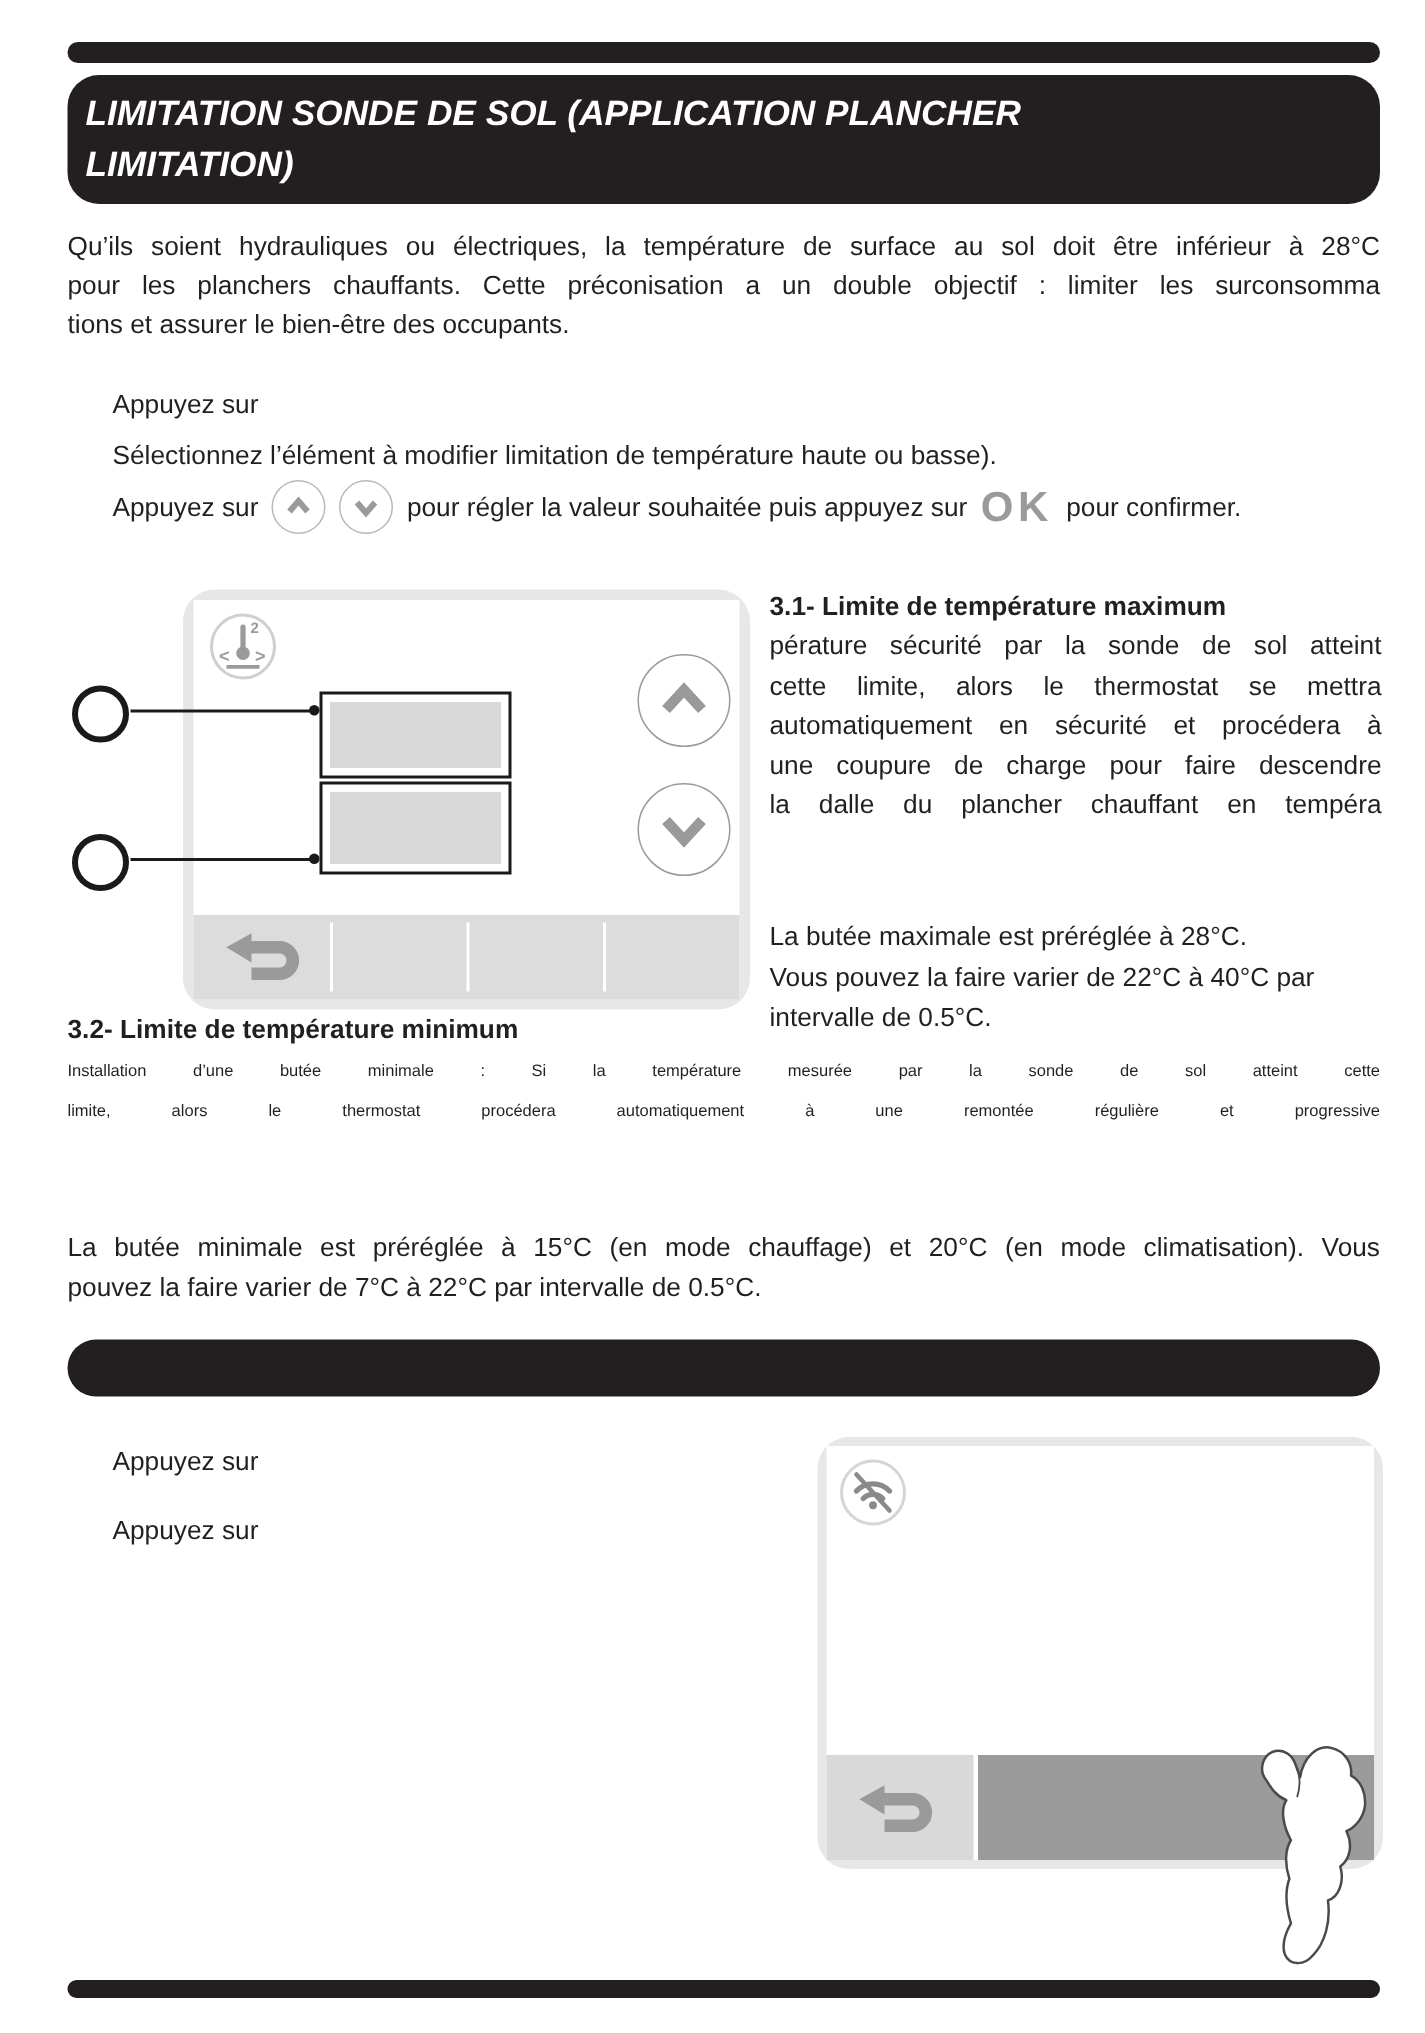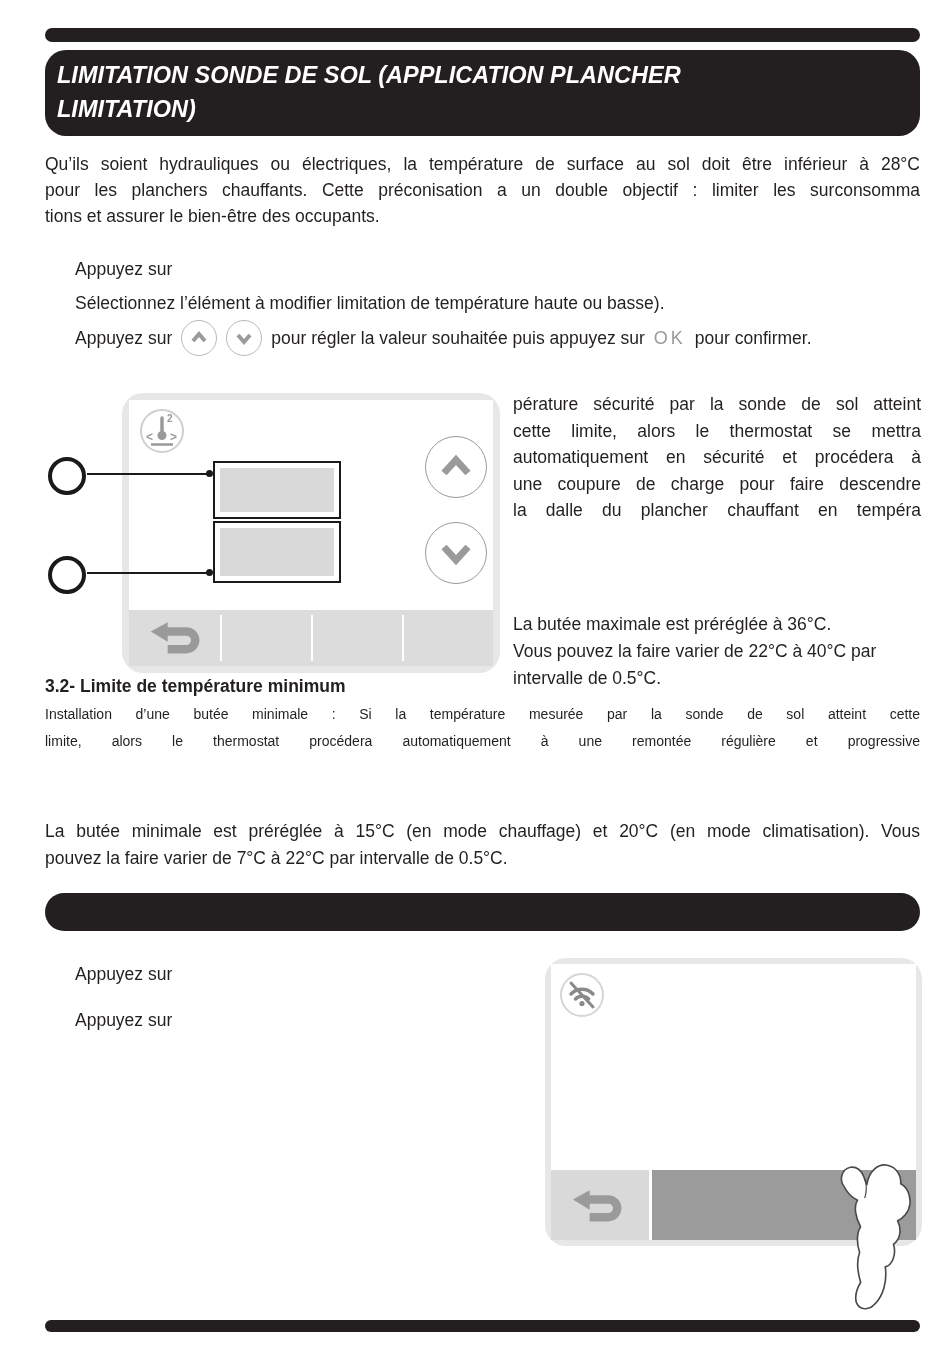--- a/index.html
+++ b/index.html
@@ -15,21 +15,21 @@
   .title-bar{left:45px;top:50px;width:875px;height:86px;background:#231f20;color:#fff;
     font-style:italic;font-weight:bold;font-size:23.5px;line-height:34px;box-sizing:border-box;
     padding:8px 12px;}
 
   
   .intro{left:45px;top:151px;width:875px;}
   .steps{left:75px;top:256px;width:845px;}
   .step-row{display:flex;align-items:center;gap:9px;height:40px;}
   .circle-sm{width:34px;height:34px;border:1.5px solid #b9b9b9;border-radius:50%;
     display:flex;align-items:center;justify-content:center;flex:0 0 auto;background:#fff;}
-  .ok{font-size:18px;color:#9a9a9a;font-weight:400;letter-spacing:3px;line-height:1;}
+  .ok{font-size:28px;color:#9a9a9a;font-weight:700;letter-spacing:3px;line-height:1;}
 
   
   .fig1{left:122px;top:393px;width:378px;height:280px;background:#e7e7e7;padding:7px;box-sizing:border-box;}
   .screen{position:relative;width:100%;height:100%;background:#fff;}
   .valbox{position:absolute;left:84px;width:128px;border:2px solid #1a1a1a;background:#fff;
     box-sizing:border-box;padding:5px;}
   .valbox .fill{width:100%;height:100%;background:#d9d9d9;}
   .btn-circle{position:absolute;width:62px;height:62px;border:1.6px solid #9a9a9a;border-radius:50%;
     background:#fff;display:flex;align-items:center;justify-content:center;box-sizing:border-box;}
   .navbar1{position:absolute;left:0;right:0;bottom:0;height:56px;background:#dcdcdc;}
@@ -38,21 +38,21 @@
   
   .callout{position:absolute;width:30px;height:30px;border:4.5px solid #1a1a1a;border-radius:50%;background:#fff;}
   .cline{position:absolute;height:1.6px;background:#1a1a1a;}
   .cdot{position:absolute;width:7px;height:7px;border-radius:50%;background:#1a1a1a;}
 
   
   .sec31{left:513px;top:391px;width:408px;}
   .sec31 .bl{font-size:17.5px;line-height:26.5px;}
   .sec31-note{left:513px;top:611px;width:408px;}
   .sec32{left:45px;top:672px;width:875px;}
-  .sec32 .bl{font-size:14px;line-height:27px;}
+  .sec32 .bl{font-size:11px;line-height:27px;}
   .sec32-note{left:45px;top:818px;width:875px;}
   .bar-mid{left:45px;top:893px;width:875px;height:38px;}
 
   .stepA{left:75px;top:961px;}
   .stepB{left:75px;top:1007px;}
 
   
   .fig2{left:545px;top:958px;width:377px;height:288px;background:#e7e7e7;padding:6px;box-sizing:border-box;}
   .navbar2{position:absolute;left:0;right:0;bottom:0;height:70px;display:flex;}
   .nb2-left{width:98px;background:#d9d9d9;position:relative;flex:0 0 auto;}
@@ -147,29 +147,30 @@
   </div>
 
   <div class="callout" style="left:48px;top:457px;"></div>
   <div class="cline" style="left:87px;top:473px;width:120px;"></div>
   <div class="cdot" style="left:206px;top:470px;"></div>
   <div class="callout" style="left:48px;top:556px;"></div>
   <div class="cline" style="left:87px;top:572px;width:120px;"></div>
   <div class="cdot" style="left:206px;top:569px;"></div>
 
   <div class="abs sec31">
+    <div class="txt bold">3.1- Limite de température maximum</div>
     <div class="bl just">pérature sécurité par la sonde de sol atteint</div>
     <div class="bl just">cette limite, alors le thermostat se mettra</div>
     <div class="bl just">automatiquement en sécurité et procédera à</div>
     <div class="bl just">une coupure de charge pour faire descendre</div>
     <div class="bl just">la dalle du plancher chauffant en tempéra</div>
   </div>
 
   <div class="abs sec31-note">
-    <div class="txt" style="line-height:27px;">La butée maximale est préréglée à 36°C.</div>
+    <div class="txt" style="line-height:27px;">La butée maximale est préréglée à 28°C.</div>
     <div class="txt" style="line-height:27px;">Vous pouvez la faire varier de 22°C à 40°C par</div>
     <div class="txt" style="line-height:27px;">intervalle de 0.5°C.</div>
   </div>
 
   <div class="abs sec32">
     <div class="txt bold" style="line-height:29px;">3.2- Limite de température minimum</div>
     <div class="bl just">Installation d’une butée minimale : Si la température mesurée par la sonde de sol atteint cette</div>
     <div class="bl just">limite, alors le thermostat procédera automatiquement à une remontée régulière et progressive</div>
   </div>
 

